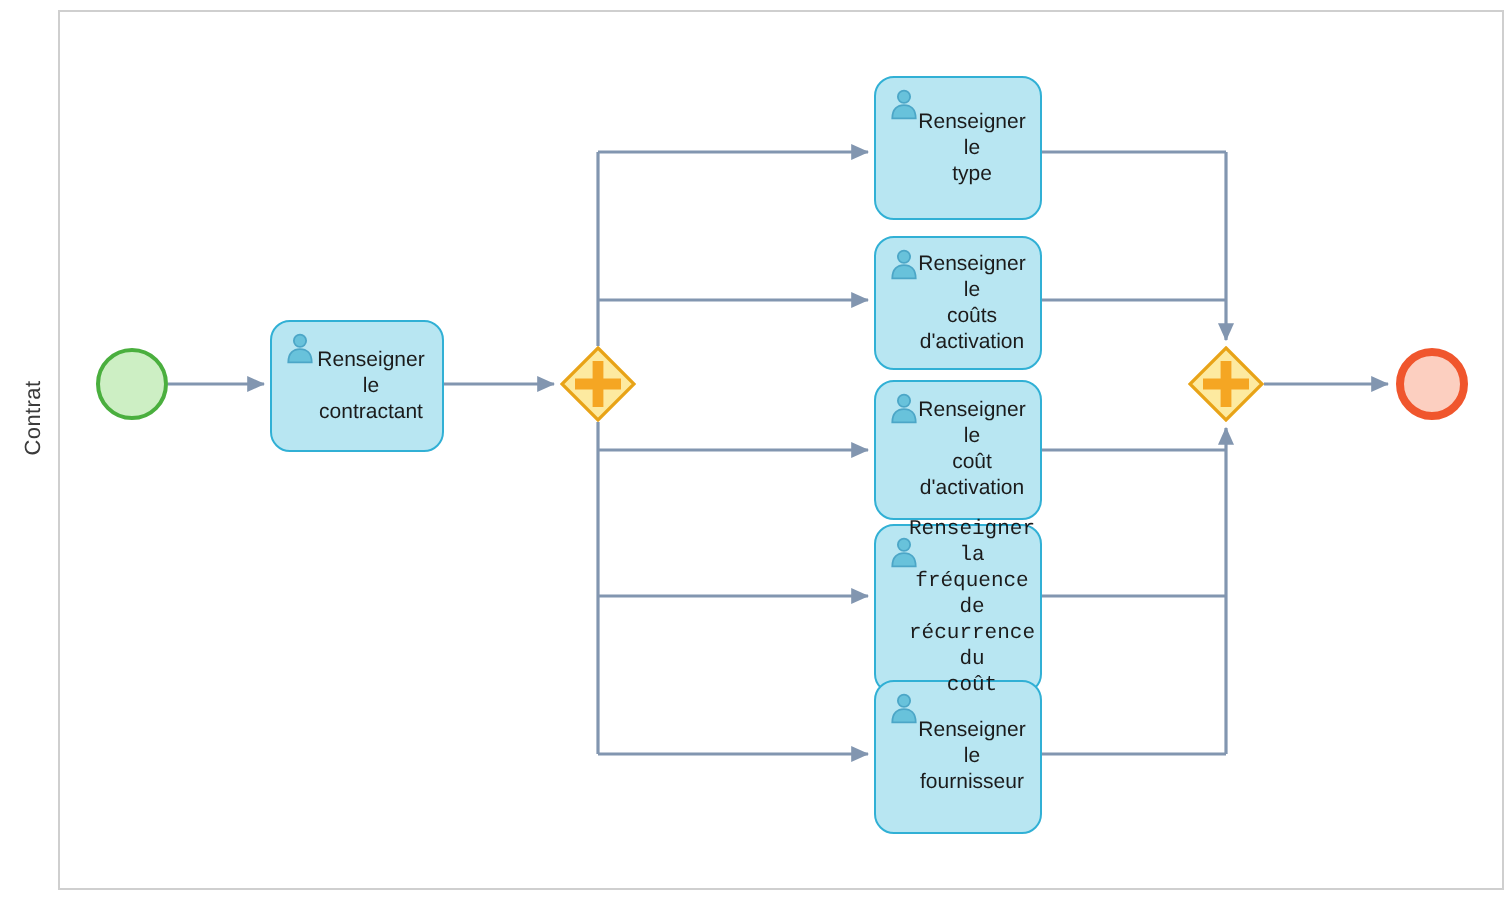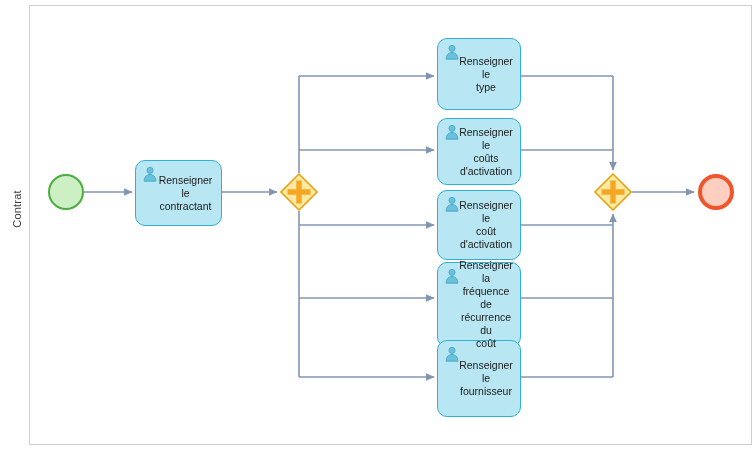--- a/index.html
+++ b/index.html
@@ -206,21 +206,21 @@
 
   <div class="task" style="left:437px;top:190px;width:84px;height:70px;">
     <svg class="task-icon" viewBox="0 0 20 20">
       <circle cx="10" cy="6" r="3.4" fill="#5bbcd8" stroke="#3a9cc0" stroke-width="1"></circle>
       <path d="M3.5,18 C3.5,12.8 6.4,10.6 10,10.6 C13.6,10.6 16.5,12.8 16.5,18 Z" fill="#5bbcd8" stroke="#3a9cc0" stroke-width="1"></path>
     </svg>
     <div class="task-label">Renseigner le
 coût d'activation</div>
   </div>
 
-  <div class="task" style="left:437px;top:262px;width:84px;height:85px;">
+  <div class="task" style="left:437px;top:262px;width:84px;height:85px;font-family:Liberation Mono, monospace;">
     <svg class="task-icon" viewBox="0 0 20 20">
       <circle cx="10" cy="6" r="3.4" fill="#5bbcd8" stroke="#3a9cc0" stroke-width="1"></circle>
       <path d="M3.5,18 C3.5,12.8 6.4,10.6 10,10.6 C13.6,10.6 16.5,12.8 16.5,18 Z" fill="#5bbcd8" stroke="#3a9cc0" stroke-width="1"></path>
     </svg>
     <div class="task-label">Renseigner la
 fréquence de
 récurrence du
 coût</div>
   </div>
 

